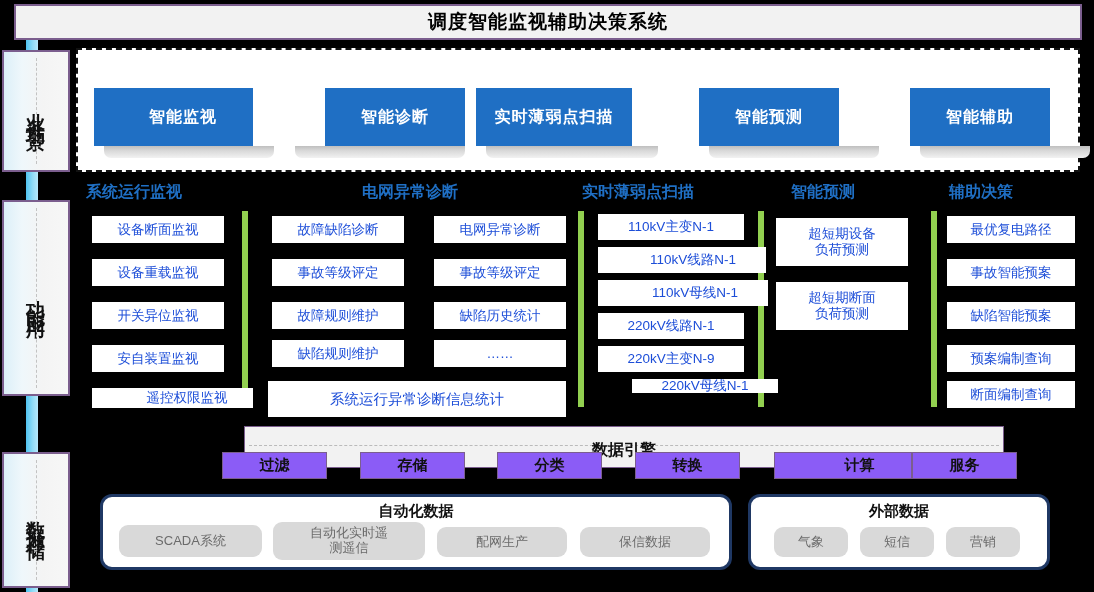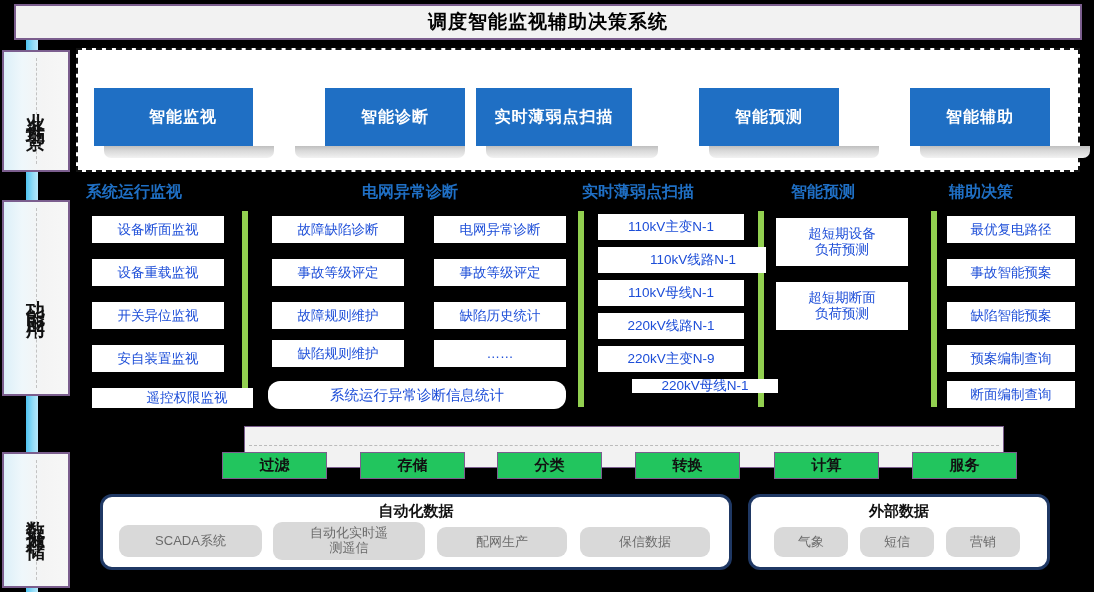--- a/index.html
+++ b/index.html
@@ -88,21 +88,21 @@
   #engine-panel .edash{
     position:absolute;left:4px;right:4px;top:18px;height:0;
     border-top:1px dashed #BBBBBB;
   }
   #engine-panel .etitle{
     position:absolute;left:0;right:0;top:13px;text-align:center;
     font-size:16px;font-weight:bold;color:#111;
   }
   .etab{
     position:absolute;top:452px;width:103px;height:25px;
-    background:#22c55e;border:1.5px solid #7B5E8E;
+    background:#8b5cf6;border:1.5px solid #7B5E8E;
     display:flex;align-items:center;justify-content:center;
     font-size:15px;font-weight:bold;color:#111;
   }
 
   
   .dpanel{
     position:absolute;top:494px;height:70px;
     background:#FFFFFF;border:3px solid #1F3864;border-radius:12px;
   }
   .dpanel .dtitle{
@@ -187,49 +187,50 @@
 <div class="fbox" style="left:272px;top:216px;width:132px;height:27px;">故障缺陷诊断</div>
 <div class="fbox" style="left:272px;top:259px;width:132px;height:27px;">事故等级评定</div>
 <div class="fbox" style="left:272px;top:302px;width:132px;height:27px;">故障规则维护</div>
 <div class="fbox" style="left:272px;top:340px;width:132px;height:27px;">缺陷规则维护</div>
 
 <div class="fbox" style="left:434px;top:216px;width:132px;height:27px;">电网异常诊断</div>
 <div class="fbox" style="left:434px;top:259px;width:132px;height:27px;">事故等级评定</div>
 <div class="fbox" style="left:434px;top:302px;width:132px;height:27px;">缺陷历史统计</div>
 <div class="fbox" style="left:434px;top:340px;width:132px;height:27px;">……</div>
 
-<div class="fbox" style="left:268px;top:381px;width:298px;height:28px;font-size:14.5px;border-radius:12px;">系统运行异常诊断信息统计</div>
+<div class="fbox" style="left:268px;top:381px;width:298px;height:36px;font-size:14.5px;">系统运行异常诊断信息统计</div>
 
 <div class="fbox" style="left:598px;top:214px;width:146px;height:26px;">110kV主变N-1</div>
 <div class="fbox" style="left:598px;top:247px;width:146px;height:26px;padding-left:22px;">110kV线路N-1</div>
-<div class="fbox" style="left:598px;top:280px;width:146px;height:26px;">110kV母线N-1</div>
+<div class="fbox" style="left:598px;top:280px;width:146px;height:26px;padding-left:24px;">110kV母线N-1</div>
 <div class="fbox" style="left:598px;top:313px;width:146px;height:26px;">220kV线路N-1</div>
 <div class="fbox" style="left:598px;top:346px;width:146px;height:26px;">220kV主变N-9</div>
 <div class="fbox" style="left:632px;top:379px;width:146px;height:14px;">220kV母线N-1</div>
 
 <div class="fbox" style="left:776px;top:218px;width:132px;height:48px;white-space:pre-line;">超短期设备
 负荷预测</div>
 <div class="fbox" style="left:776px;top:282px;width:132px;height:48px;white-space:pre-line;">超短期断面
 负荷预测</div>
 
 <div class="fbox" style="left:947px;top:216px;width:128px;height:27px;">最优复电路径</div>
 <div class="fbox" style="left:947px;top:259px;width:128px;height:27px;">事故智能预案</div>
 <div class="fbox" style="left:947px;top:302px;width:128px;height:27px;">缺陷智能预案</div>
 <div class="fbox" style="left:947px;top:345px;width:128px;height:27px;">预案编制查询</div>
 <div class="fbox" style="left:947px;top:381px;width:128px;height:27px;">断面编制查询</div>
 
 <div class="abs" id="engine-panel">
   <span class="edash"></span>
+  <span class="etitle">数据引擎</span>
 </div>
 
 <div class="etab" style="left:222px;">过滤</div>
 <div class="etab" style="left:360px;">存储</div>
 <div class="etab" style="left:497px;">分类</div>
 <div class="etab" style="left:635px;">转换</div>
-<div class="etab" style="left:774px;">计算</div>
+<div class="etab" style="left:774px;padding-left:33px;">计算</div>
 <div class="etab" style="left:912px;">服务</div>
 
 <div class="dpanel" style="left:100px;width:626px;">
   <span class="dtitle">自动化数据</span>
 </div>
 <div class="pill" style="left:119px;top:525px;width:143px;height:32px;">SCADA系统</div>
 <div class="pill" style="left:273px;top:522px;width:152px;height:38px;white-space:pre-line;">自动化实时遥
 测遥信</div>
 <div class="pill" style="left:437px;top:527px;width:130px;height:30px;">配网生产</div>
 <div class="pill" style="left:580px;top:527px;width:130px;height:30px;font-family:Liberation Serif, serif;">保信数据</div>

